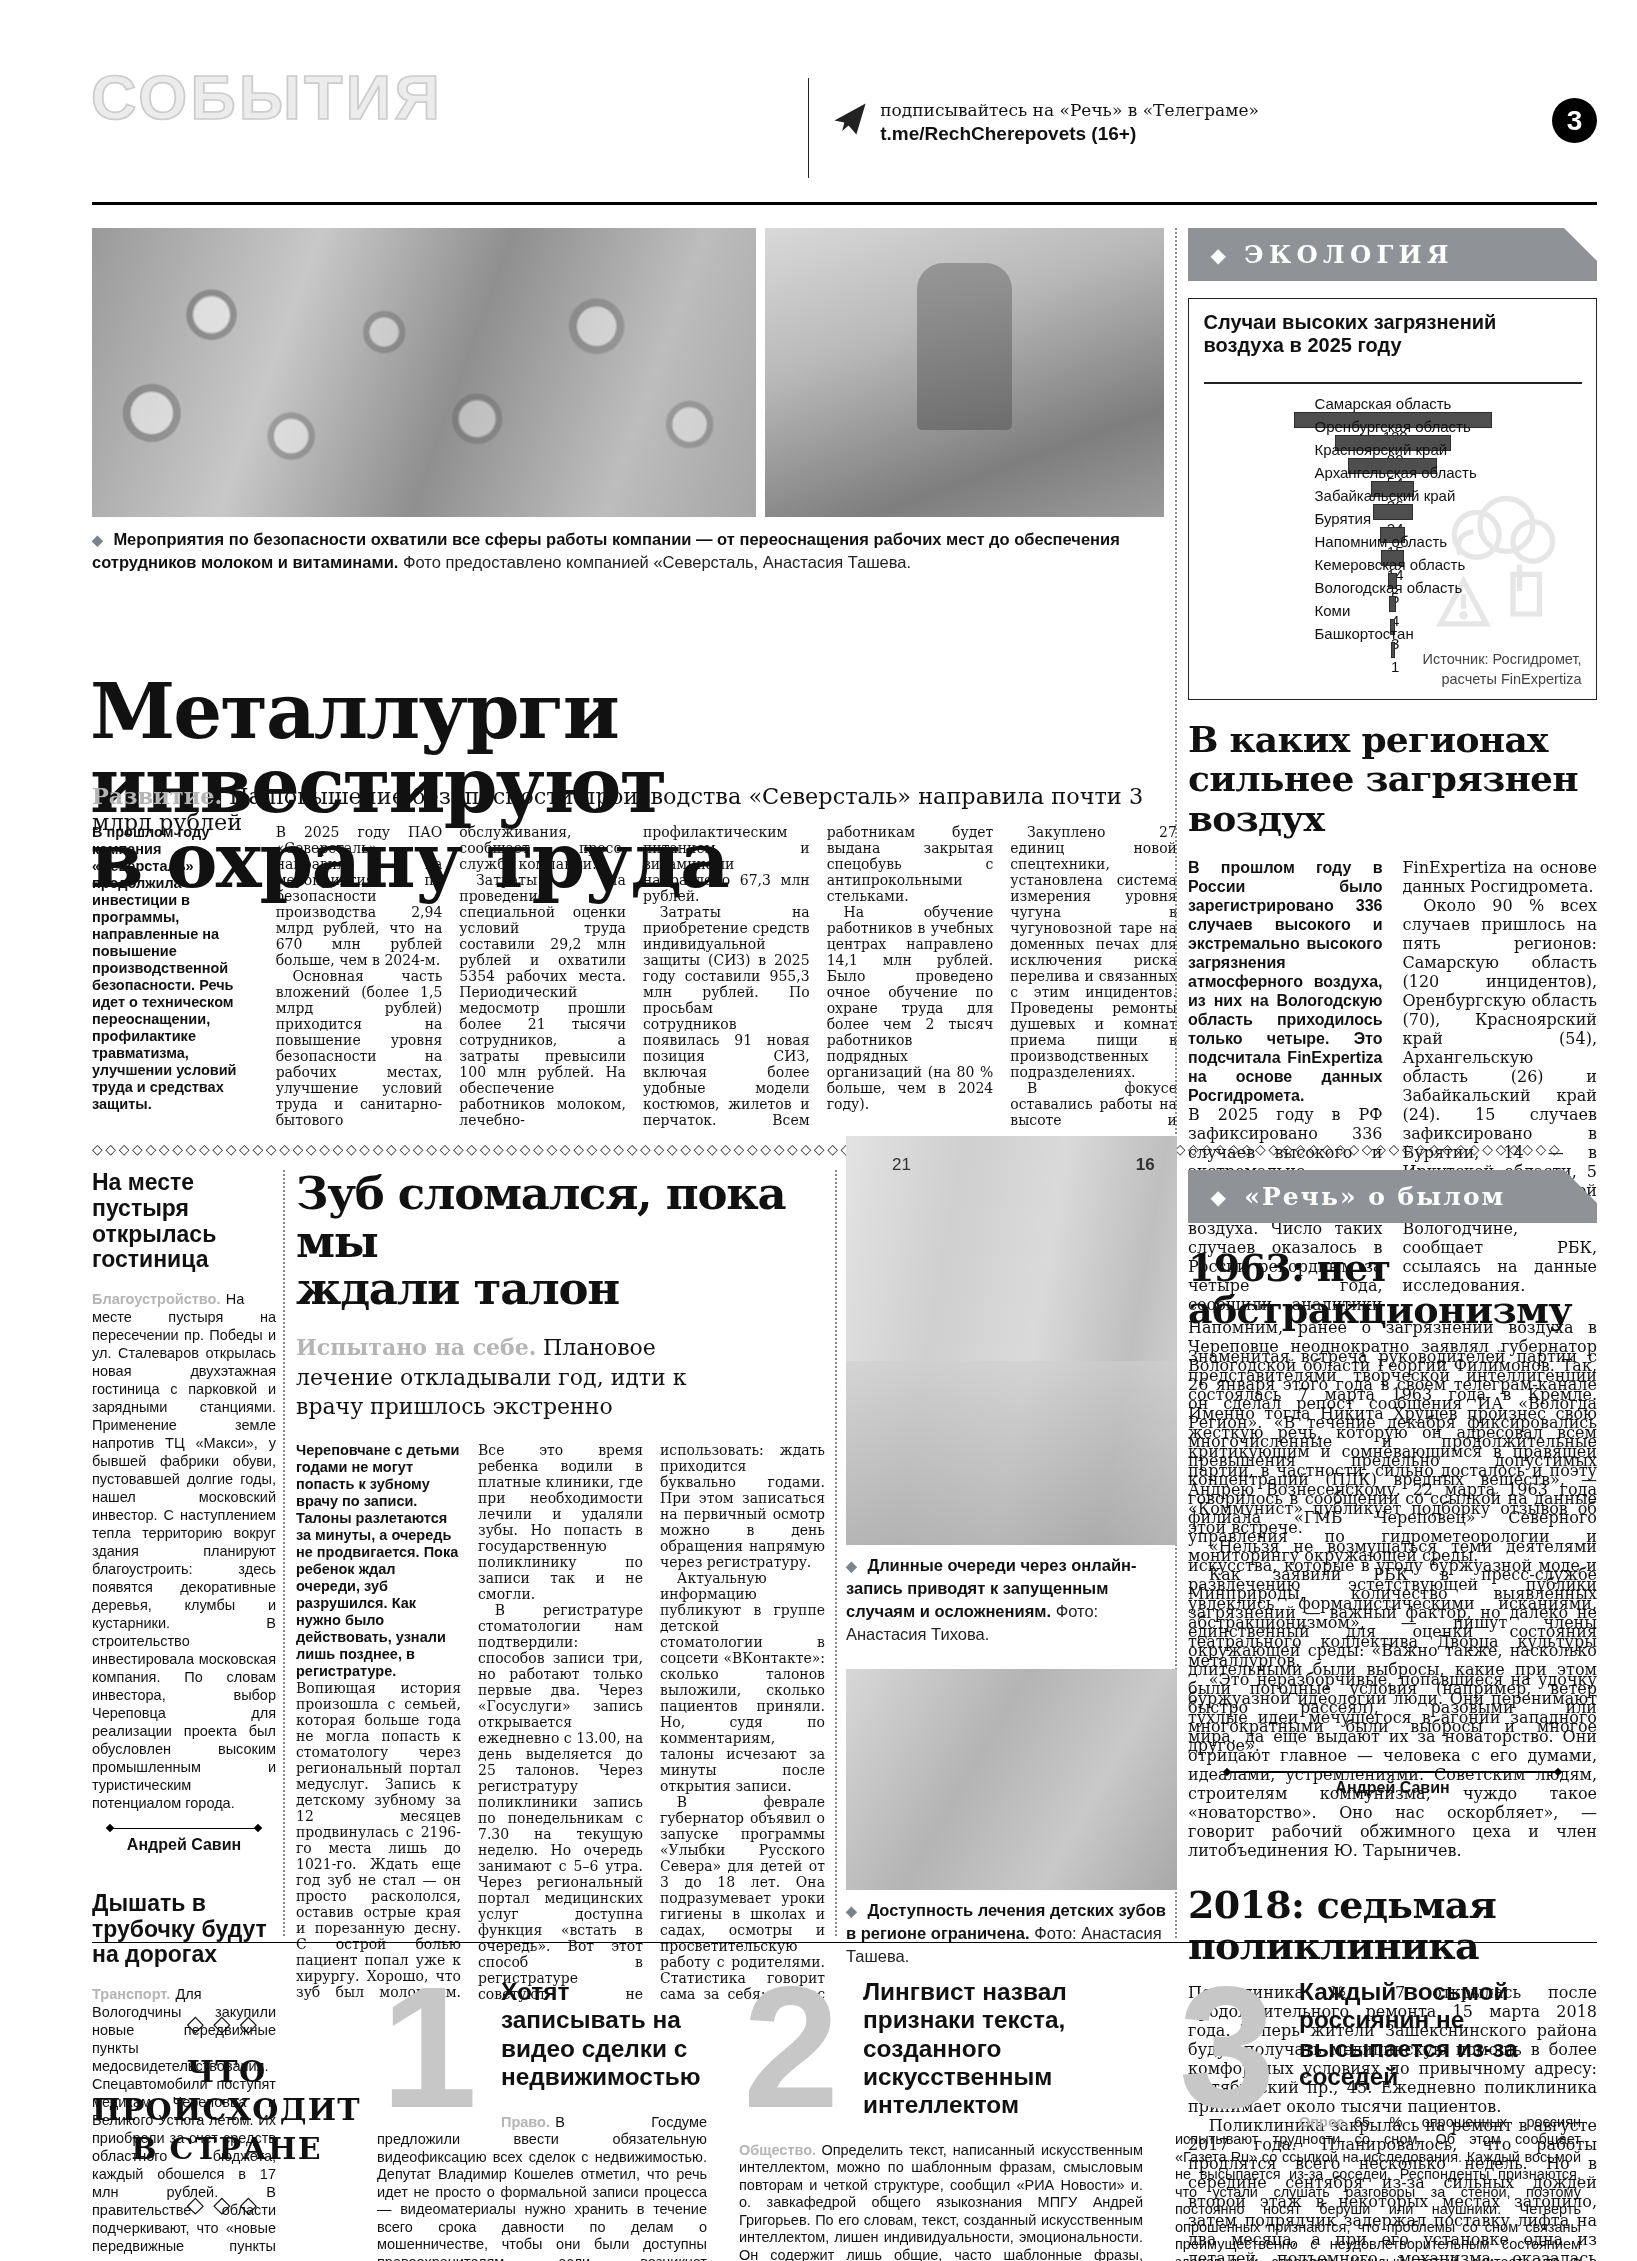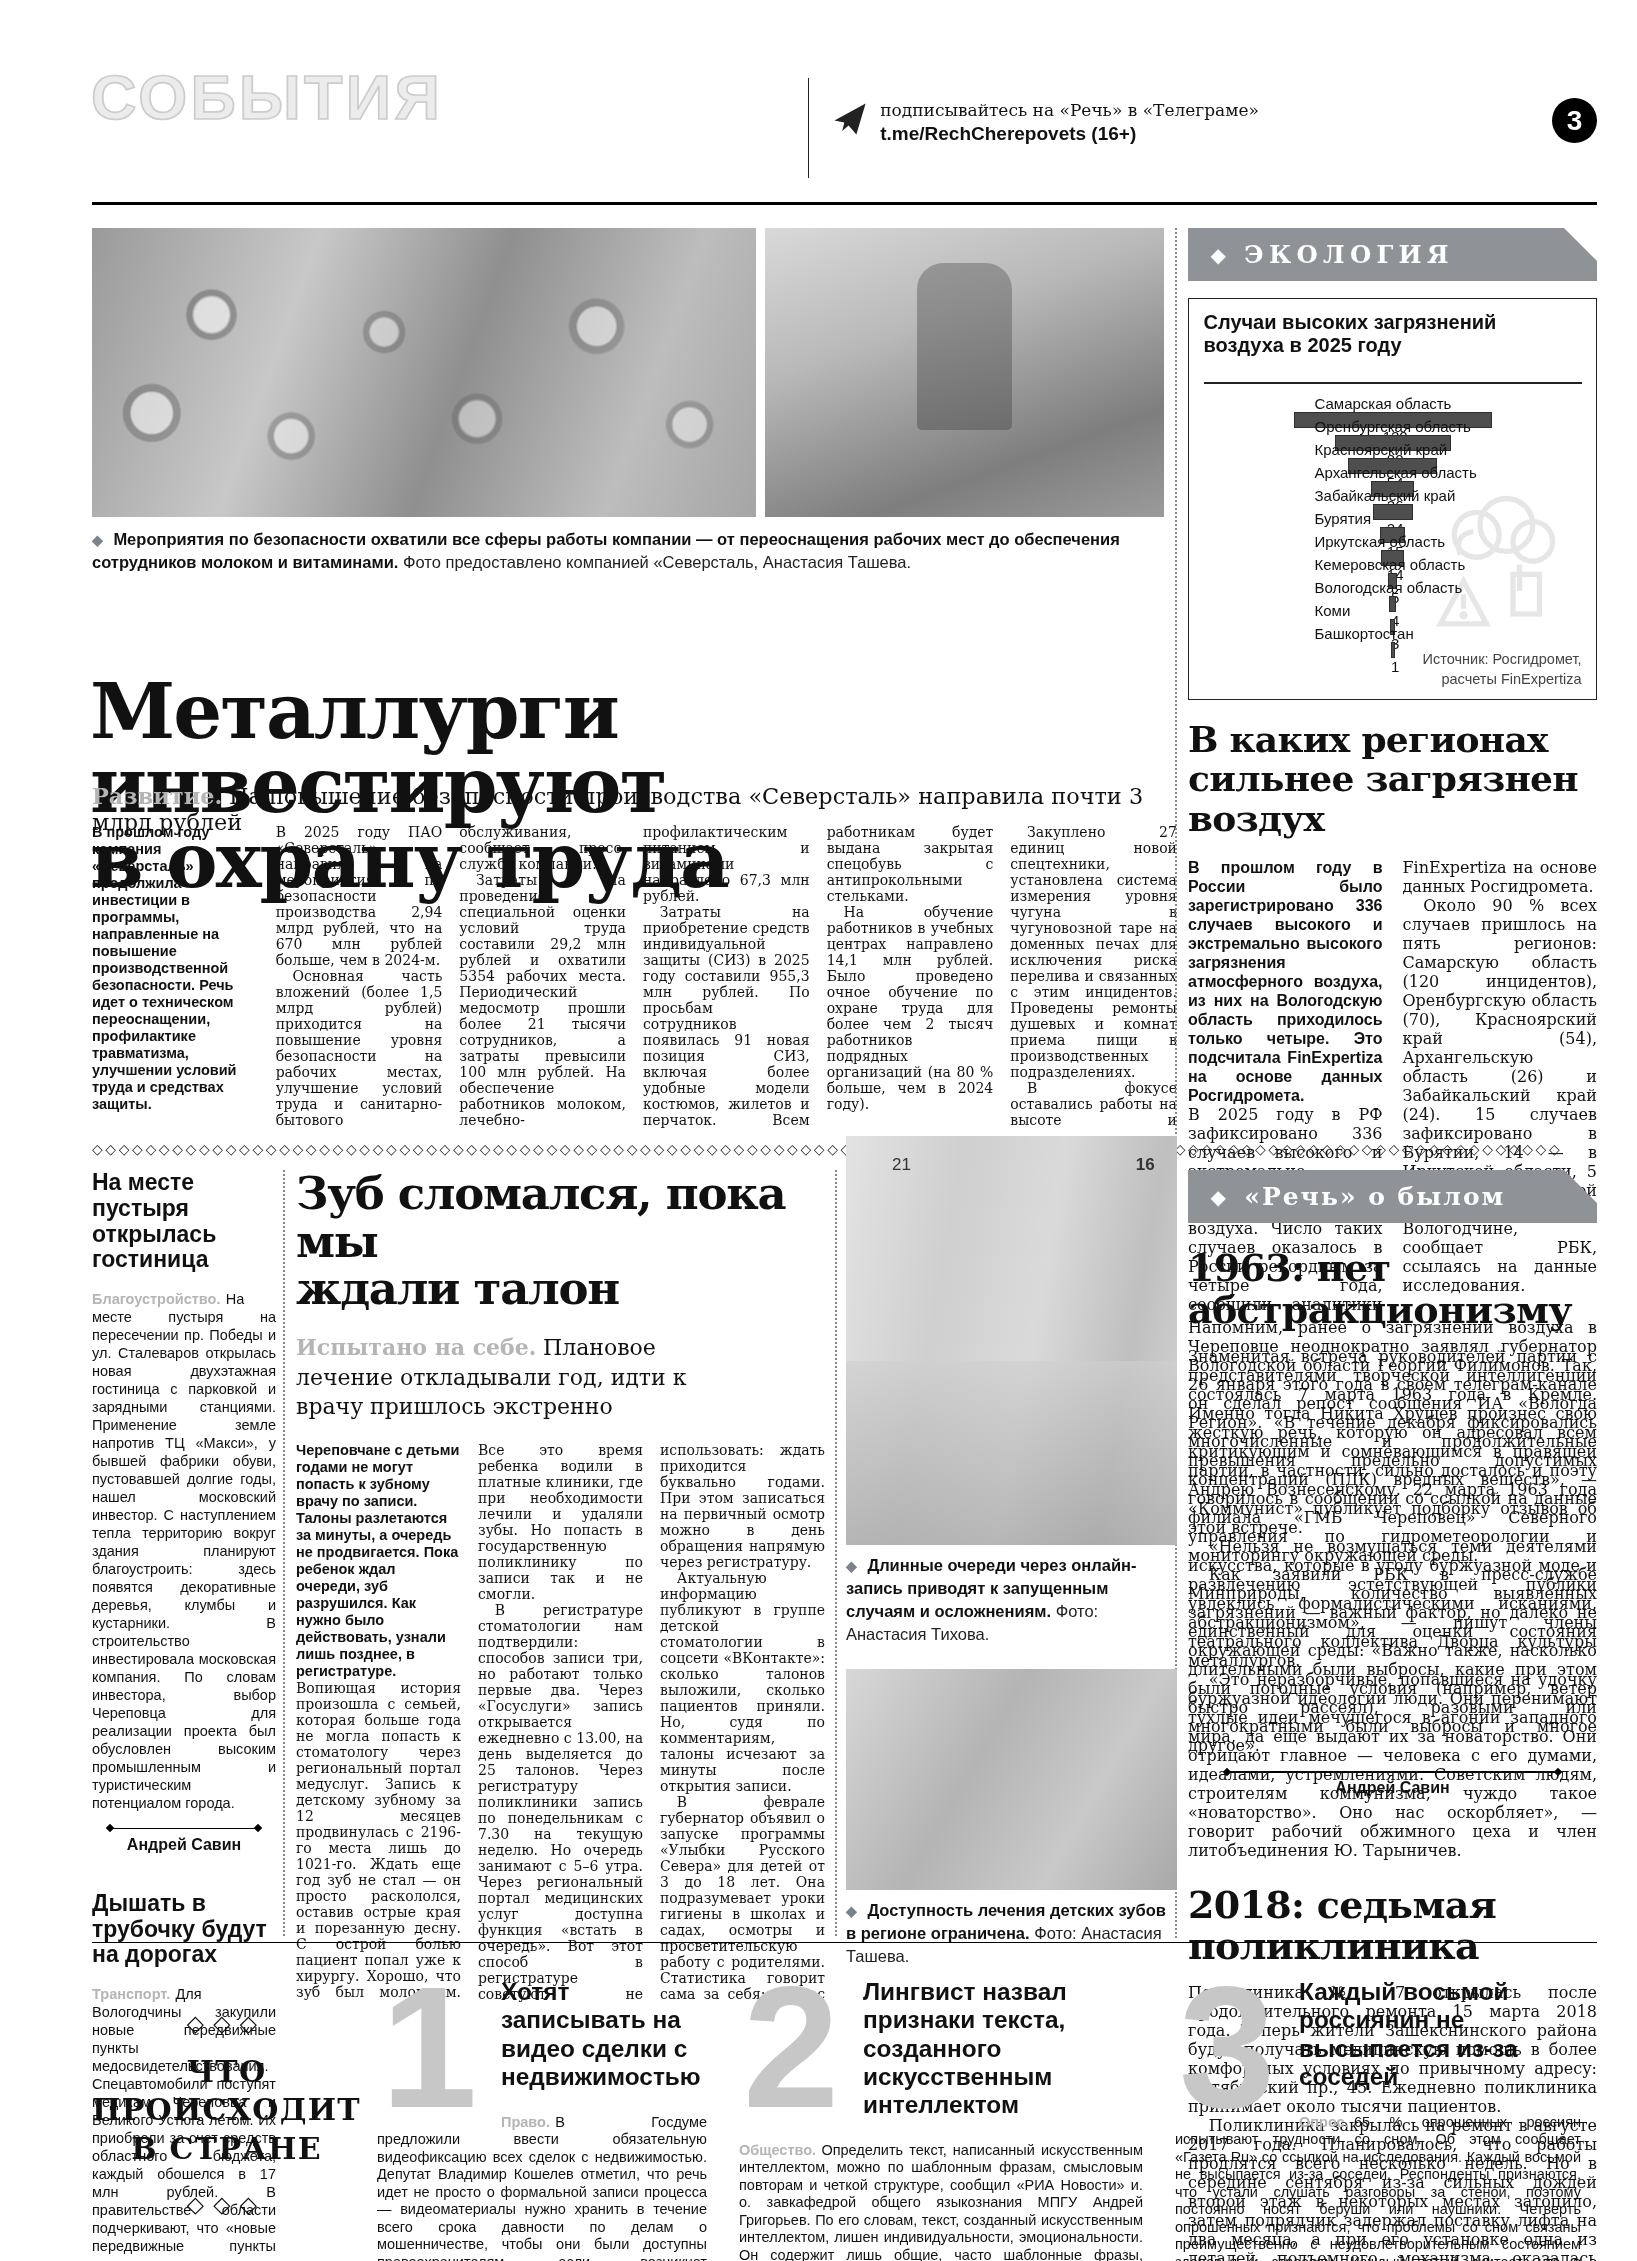--- a/index.html
+++ b/index.html
@@ -201,21 +201,21 @@
             <div class="clabel" data-interactable="false">Забайкальский край</div>
             <div class="cbar" data-interactable="false" style="width: 40px; background: rgb(78, 78, 78);"></div>
             <span class="cval" data-interactable="false">24</span>
           </div>
           <div class="crow" data-interactable="false">
             <div class="clabel" data-interactable="false">Бурятия</div>
             <div class="cbar" data-interactable="false" style="width: 25px; background: rgb(78, 78, 78);"></div>
             <span class="cval" data-interactable="false">15</span>
           </div>
           <div class="crow" data-interactable="false">
-            <div class="clabel" data-interactable="false">Иркутская область</div>
+            <div class="clabel" data-interactable="false">Напомним область</div>
             <div class="cbar" data-interactable="false" style="width: 23px; background: rgb(78, 78, 78);"></div>
             <span class="cval" data-interactable="false">14</span>
           </div>
           <div class="crow" data-interactable="false">
             <div class="clabel" data-interactable="false">Кемеровская область</div>
             <div class="cbar" data-interactable="false" style="width: 8.3px; background: rgb(78, 78, 78);"></div>
             <span class="cval" data-interactable="false">5</span>
           </div>
           <div class="crow" data-interactable="false">
             <div class="clabel" data-interactable="false">Вологодская область</div>

